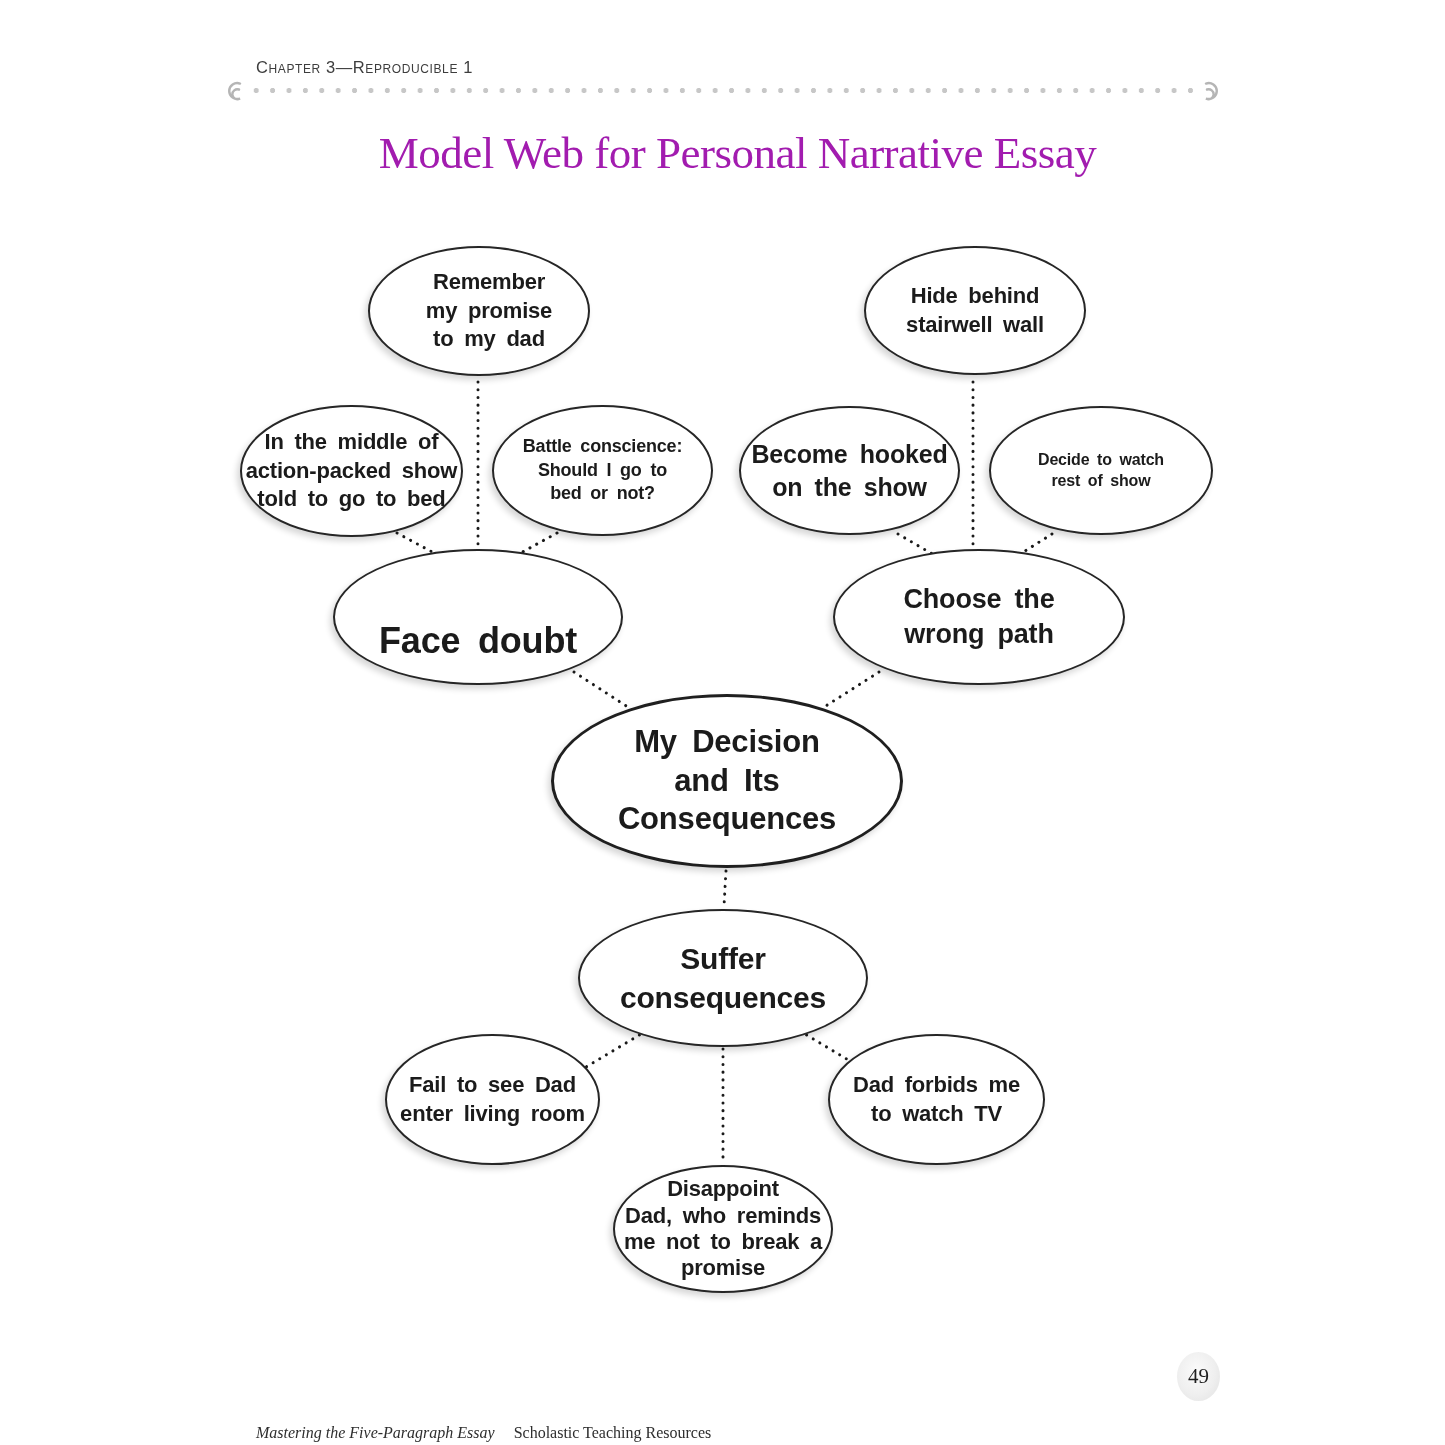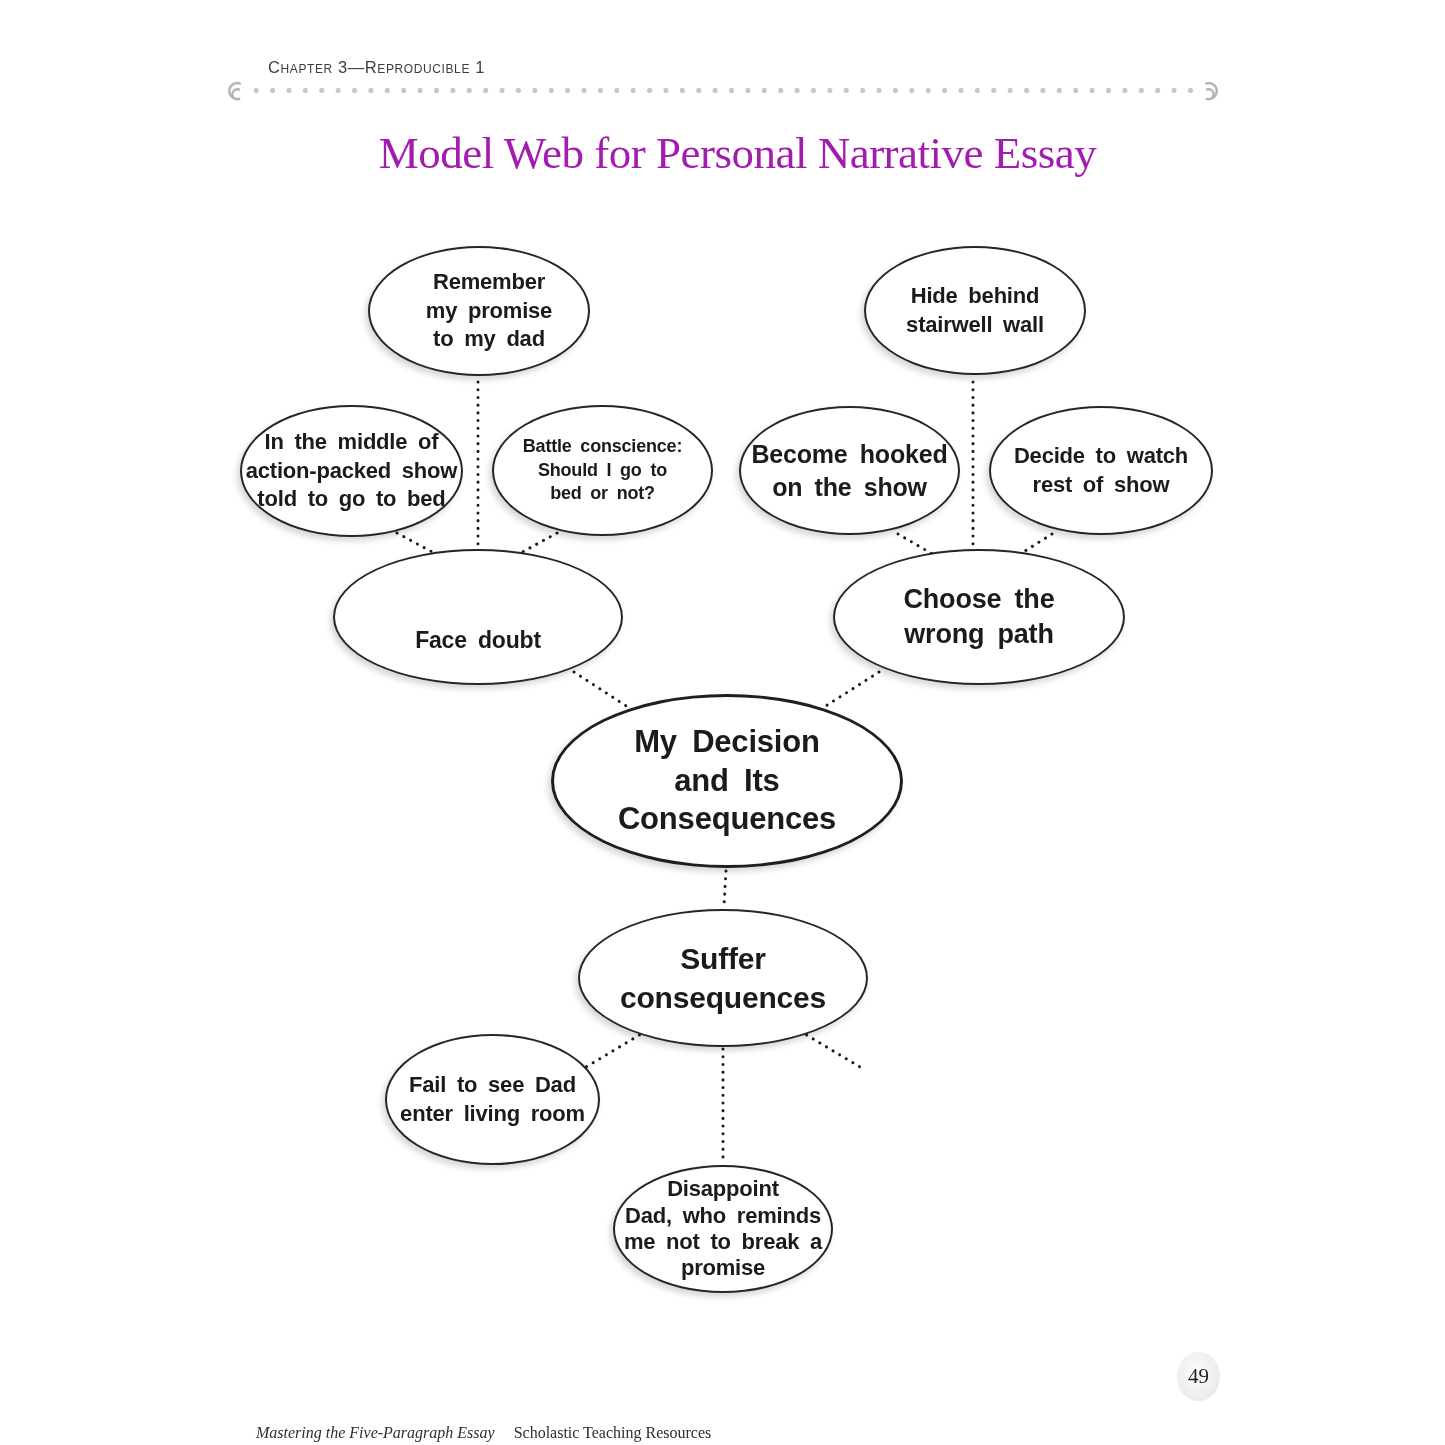--- a/index.html
+++ b/index.html
@@ -9,21 +9,21 @@
     width: 1445px;
     height: 1445px;
     background: #ffffff;
     font-family: "Liberation Sans", sans-serif;
     overflow: hidden;
   }
 
   
   .chapter-label {
     position: absolute;
-    left: 268px;
+    left: 256px;
     top: 58px;
     font-variant: small-caps;
     font-size: 16.5px;
     letter-spacing: 0.6px;
     font-weight: 500;
     color: #3d3d3d;
   }
   .header-dots {
     position: absolute;
     left: 248px;
@@ -163,42 +163,46 @@
   <div class="node" style="left:492px; top:405px; width:221px; height:131px;">
     <span class="node-label" style="font-size:18px;">Battle conscience:
 Should I go to
 bed or not?</span>
   </div>
   <div class="node" style="left:739px; top:406px; width:221px; height:129px;">
     <span class="node-label" style="font-size:25px;">Become hooked
 on the show</span>
   </div>
   <div class="node" style="left:989px; top:406px; width:224px; height:129px;">
-    <span class="node-label" style="font-size:22px;">Decide to watch
+    <span class="node-label" style="font-size:16px;">Decide to watch
 rest of show</span>
   </div>
   <div class="node" style="left:333px; top:549px; width:290px; height:136px;">
-    <span class="node-label" style="font-size:23px;margin-top:48px;">Face doubt</span>
+    <span class="node-label" style="font-size:36px;margin-top:48px;">Face doubt</span>
   </div>
   <div class="node" style="left:833px; top:549px; width:292px; height:136px;">
     <span class="node-label" style="font-size:27px;">Choose the
 wrong path</span>
   </div>
   <div class="node node-center" style="left:551px; top:694px; width:352px; height:174px;">
     <span class="node-label" style="font-size:31px; line-height:1.25;">My Decision
 and Its
 Consequences</span>
   </div>
   <div class="node" style="left:578px; top:909px; width:290px; height:138px;">
     <span class="node-label" style="font-size:30px;">Suffer
 consequences</span>
   </div>
   <div class="node" style="left:385px; top:1034px; width:215px; height:131px;">
     <span class="node-label" style="font-size:22px;">Fail to see Dad
 enter living room</span>
+  </div>
+  <div class="node" style="left:828px; top:1034px; width:217px; height:131px;">
+    <span class="node-label" style="font-size:22px;">Dad forbids me
+to watch TV</span>
   </div>
   <div class="node" style="left:613px; top:1165px; width:220px; height:128px;">
     <span class="node-label" style="font-size:22px; line-height:1.2;">Disappoint
 Dad, who reminds
 me not to break a
 promise</span>
   </div>
 
   <div class="footer-credit">
     <span class="footer-book">Mastering the Five-Paragraph Essay</span>

